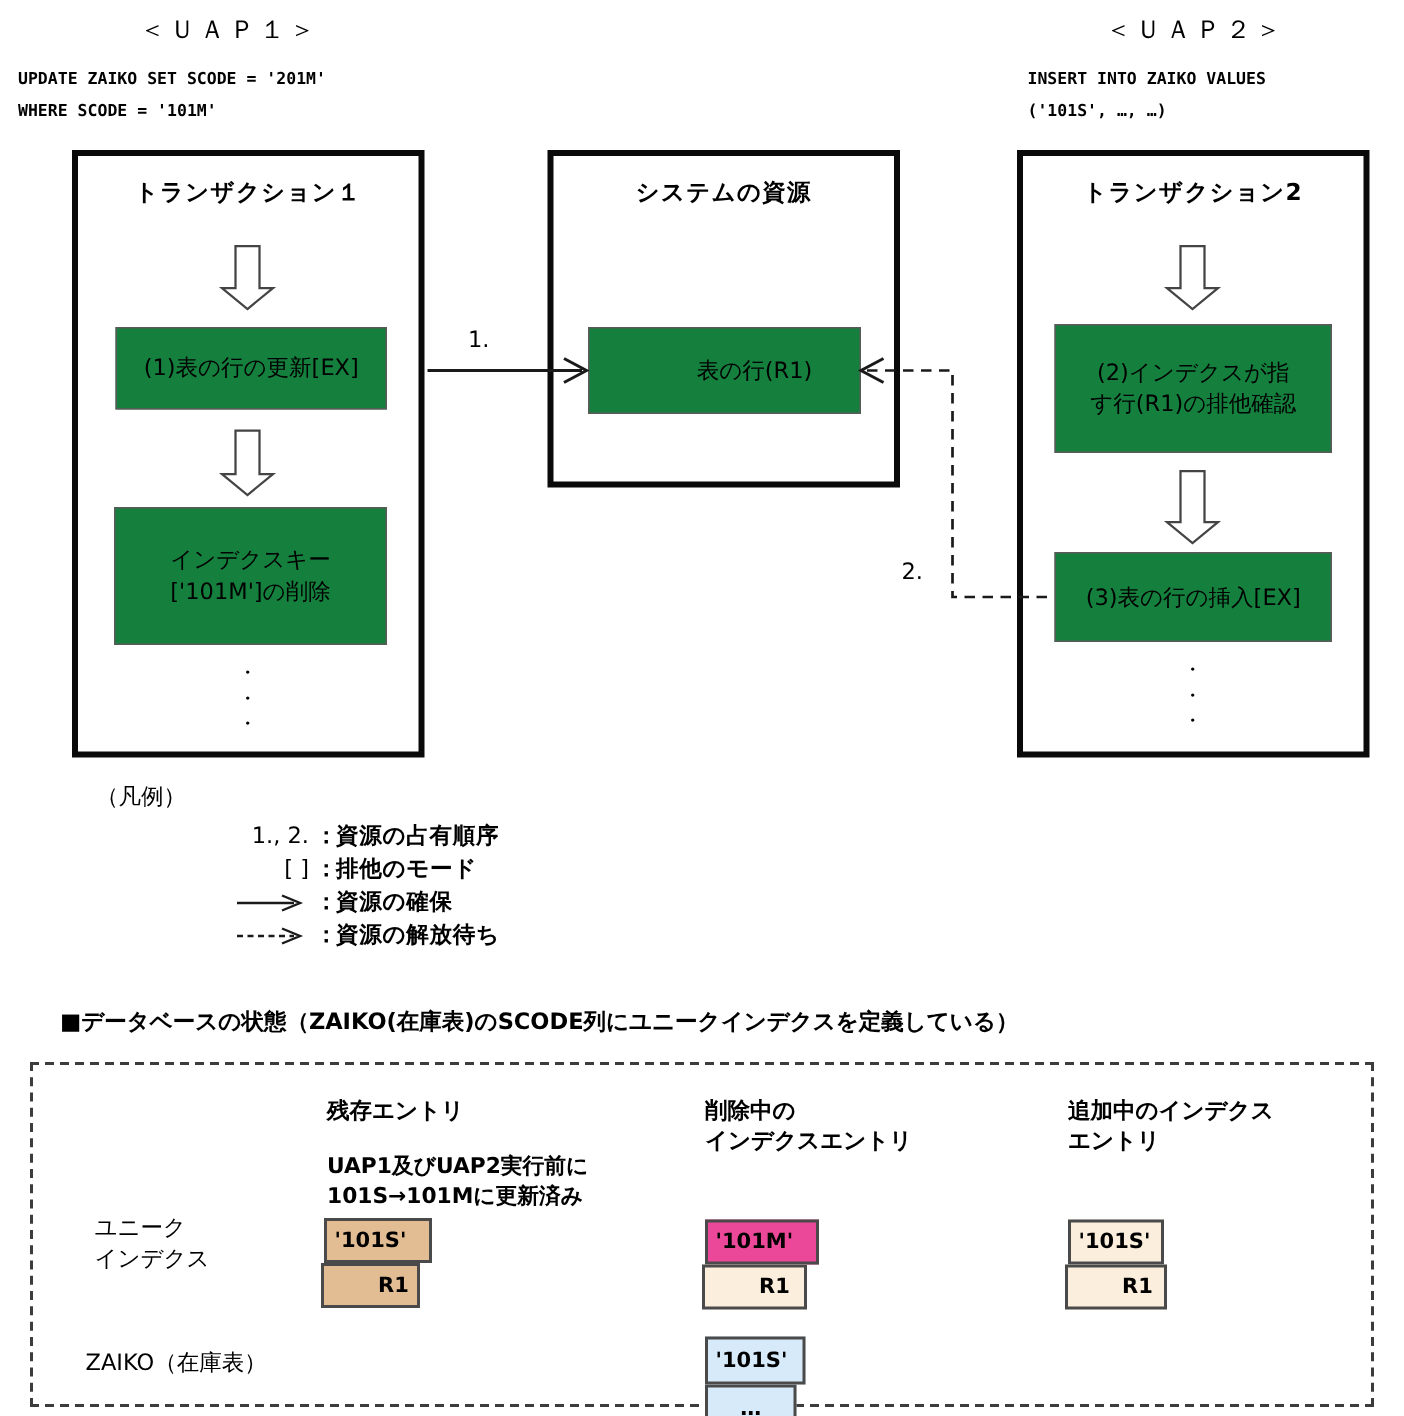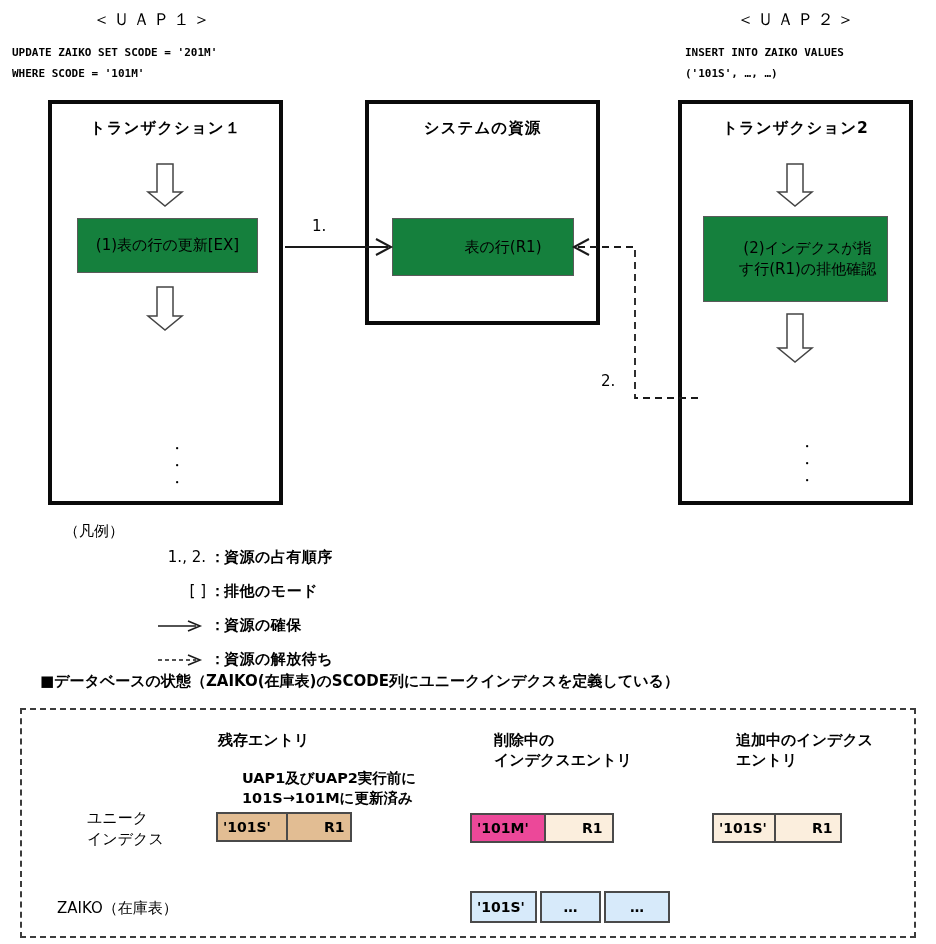--- a/index.html
+++ b/index.html
@@ -1,45 +1,45 @@
 <!DOCTYPE html>
 <html><head>
 <meta charset="utf-8">
 <style>
   * { margin:0; padding:0; box-sizing:border-box; }
   body { background:#fff; font-family:"DejaVu Sans","Liberation Sans",sans-serif; }
   #canvas { position:relative; width:936px; height:944px; background:#ffffff; overflow:hidden; }
   .abs { position:absolute; }
-  .ml { white-space:pre-line;padding-left:24px; }
+  .ml { white-space:pre-line; }
   .mono { font-family:"DejaVu Sans Mono","Liberation Mono",monospace; }
 
   .uap-title { font-size:17px; letter-spacing:3px; color:#000; }
   .sql { font-size:11px; line-height:21px; color:#000; font-weight:bold; }
 
   .bigbox { position:absolute; border:4px solid #0a0a0a; background:#fff; }
   .bigbox-title { position:absolute; width:100%; text-align:center; font-size:15.5px; font-weight:bold; color:#000; letter-spacing:1px; }
   .innerbox { position:absolute; border:1.5px solid #5a5a5a; background:#15803d; display:flex; align-items:center; justify-content:center; text-align:center; font-size:15px; color:#000; line-height:21px; }
   .dots { position:absolute; text-align:center; font-size:11px; font-weight:bold; line-height:17px; color:#000; }
 
   .seq-label { position:absolute; font-size:15px; color:#000; }
 
   .legend-title { font-size:15px; color:#000; }
-  .legend-rows { position:absolute; display:flex; flex-direction:column; gap:12px; }
+  .legend-rows { position:absolute; display:flex; flex-direction:column; gap:0; }
   .legend-row { display:flex; align-items:center; height:22px; }
   .legend-sym { width:70px; text-align:right; font-size:15px; color:#000; padding-right:4px; }
   .legend-sep { width:14px; text-align:center; font-size:15px; font-weight:bold; color:#000; }
   .legend-label { font-size:15px; font-weight:bold; color:#000; letter-spacing:0.5px; }
 
   .db-title { font-size:15px; font-weight:bold; color:#000; }
   .dashed-box { position:absolute; border:2px dashed #3c3c3c; background:#fff; }
   .col-head { font-size:15px; font-weight:bold; color:#000; line-height:20px; }
   .col-sub { font-size:14.5px; font-weight:bold; color:#000; line-height:20px; margin-top:18px; }
   .row-label { font-size:15px; color:#000; line-height:21px; }
 
-  .cellrow { position:absolute; display:flex; }
+  .cellrow { position:absolute; display:flex;flex-direction:column; }
   .cell { border:2px solid #4a4a4a; height:30px; font-size:14px; color:#000; display:flex; align-items:center; padding-left:5px; font-weight:bold; }
   .cell + .cell { margin-left:-2px;padding-left:36px; }
   .zcell { border:2px solid #4a4a4a; height:32px; font-size:14px; color:#000; display:flex; align-items:center; padding-left:5px; font-weight:bold; }
   .zgap { width:3px; }
 
   svg.overlay { position:absolute; left:0; top:0; pointer-events:none; }
 </style>
 </head>
 <body>
 
@@ -54,34 +54,37 @@
   <div class="abs uap-title" style="left:737px; top:8px;">＜ＵＡＰ２＞</div>
   <div class="abs sql mono" style="left:685px; top:42px;">
     <div>INSERT INTO ZAIKO VALUES</div>
     <div>('101S', …, …)</div>
   </div>
 
   <div class="bigbox" style="left:48px; top:100px; width:235px; height:405px;">
     <div class="bigbox-title" style="top:14px;">トランザクション１</div>
   </div>
   <div class="innerbox" style="left:77px; top:218px; width:181px; height:55px;">(1)表の行の更新[EX]</div>
+  <div class="innerbox ml" style="left:76px; top:338px; width:182px; height:92px;">インデクスキー
+['101M']の削除</div>
   <div class="dots ml" style="left:140px; top:440px; width:50px;">・
 ・
 ・</div>
 
   <div class="bigbox" style="left:365px; top:100px; width:235px; height:225px;">
     <div class="bigbox-title" style="top:14px;">システムの資源</div>
   </div>
   <div class="innerbox" style="left:392px; top:218px; width:182px; height:58px;padding-left:40px;">表の行(R1)</div>
 
   <div class="bigbox" style="left:678px; top:100px; width:235px; height:405px;">
     <div class="bigbox-title" style="top:14px;">トランザクション2</div>
   </div>
   <div class="innerbox ml" style="left:703px; top:216px; width:185px; height:86px;">(2)インデクスが指
 す行(R1)の排他確認</div>
+  <div class="innerbox" style="left:703px; top:368px; width:185px; height:60px;">(3)表の行の挿入[EX]</div>
   <div class="dots ml" style="left:770px; top:438px; width:50px;">・
 ・
 ・</div>
 
   <div class="seq-label" style="left:312px; top:217px;">1.</div>
   <div class="seq-label" style="left:601px; top:372px;">2.</div>
 
   <svg class="overlay" width="936" height="944">
 
     <polygon points="157,164 173,164 173,192 182,192 165,206 148,192 157,192" fill="#ffffff" stroke="#444" stroke-width="1.5"></polygon>

